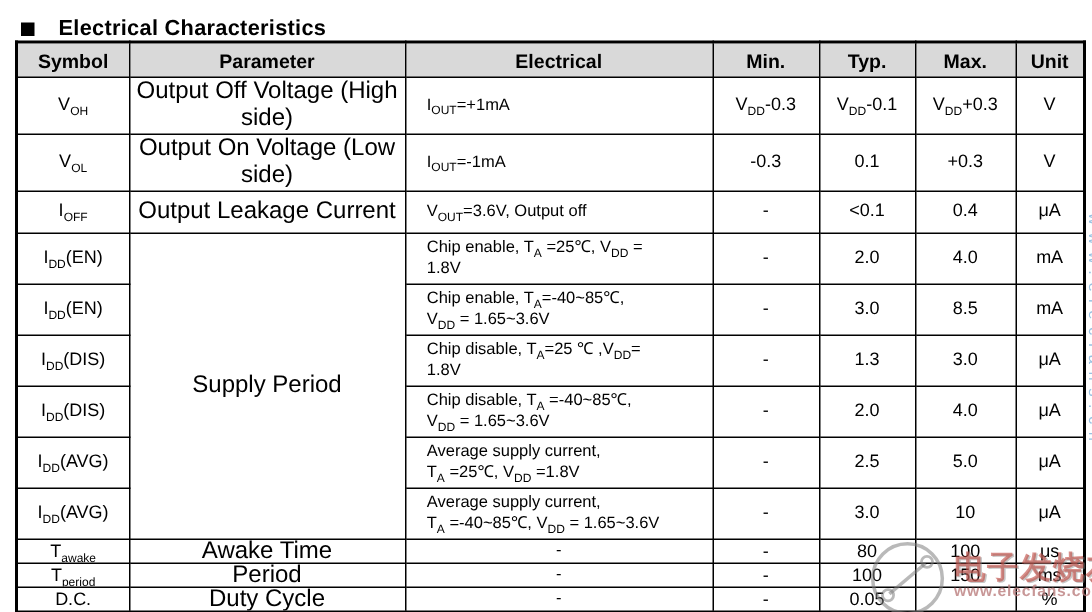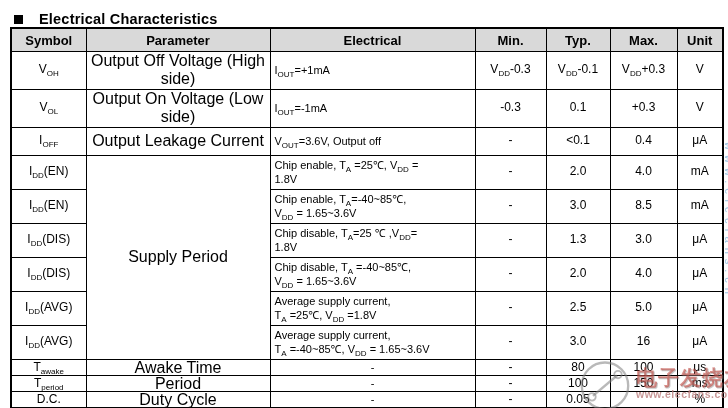--- a/index.html
+++ b/index.html
@@ -25,21 +25,21 @@
   }
   tbody td{
     font-size:12px;text-align:center;padding:0 2px;line-height:1.15;
   }
   tbody tr{height:28px;}
   tbody tr:nth-child(n+4){height:34px;}
   tbody tr:nth-child(n+10){height:16px;}
   tbody tr:nth-child(n+10) td{line-height:13px;margin-left:26px;}
   td.conditions{
     text-align:left;font-size:11px;line-height:1.3;
-    padding:1px 4px;white-space:pre-line;
+    padding:1px 14px;white-space:pre-line;
   }
   td.conditions.center{text-align:center;}
   td.param{font-size:16px;}
   
   .wm{position:absolute;left:574px;top:352px;width:154px;height:56px;pointer-events:none;z-index:5;}
   .wm-logo{position:absolute;left:2px;top:4px;}
   .wm-cn{
     position:absolute;left:62px;top:12px;width:92px;
     font-size:21px;font-weight:bold;letter-spacing:1px;white-space:nowrap;
     color:rgba(192,74,66,0.62);
@@ -164,21 +164,21 @@
           <td>2.5</td>
           <td>5.0</td>
           <td>μA</td>
         </tr>
         <tr>
           <td>I<sub>DD</sub>(AVG)</td>
           <td class="conditions">Average supply current,
 T<sub>A</sub> =-40~85℃, V<sub>DD</sub> = 1.65~3.6V</td>
           <td>-</td>
           <td>3.0</td>
-          <td>16</td>
+          <td>10</td>
           <td>μA</td>
         </tr>
         <tr>
           <td>T<sub>awake</sub></td>
           <td class="param">Awake Time</td>
           <td class="conditions center">-</td>
           <td>-</td>
           <td>80</td>
           <td>100</td>
           <td>μs</td>

